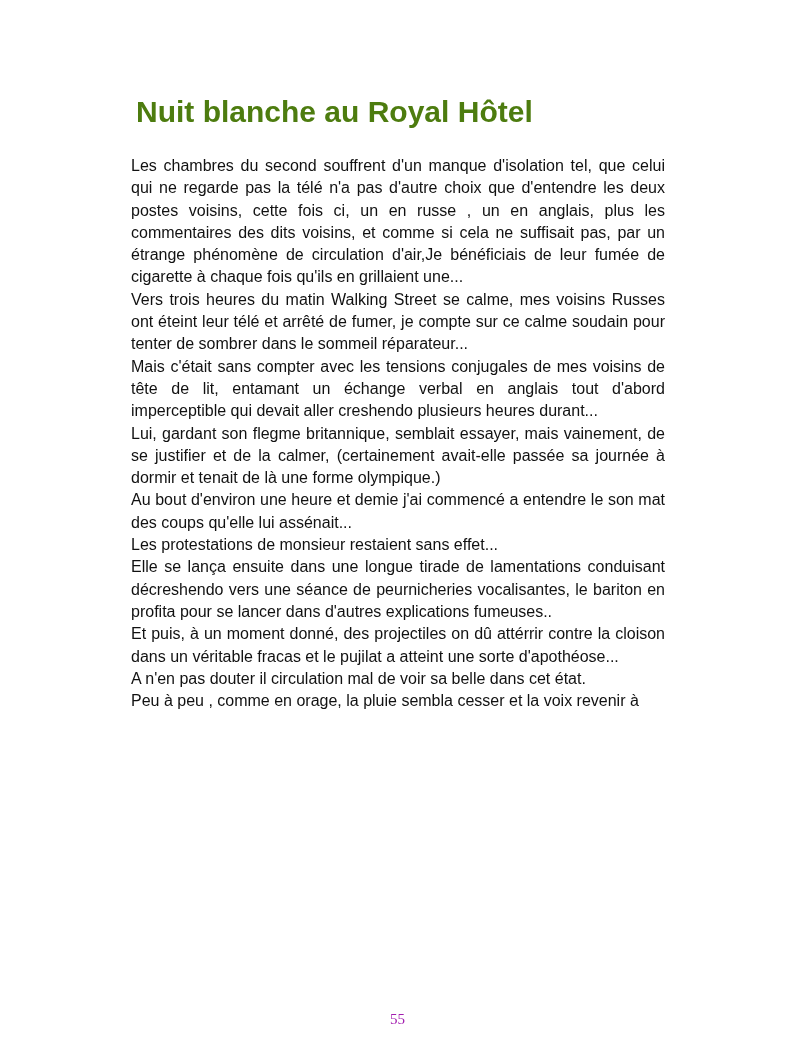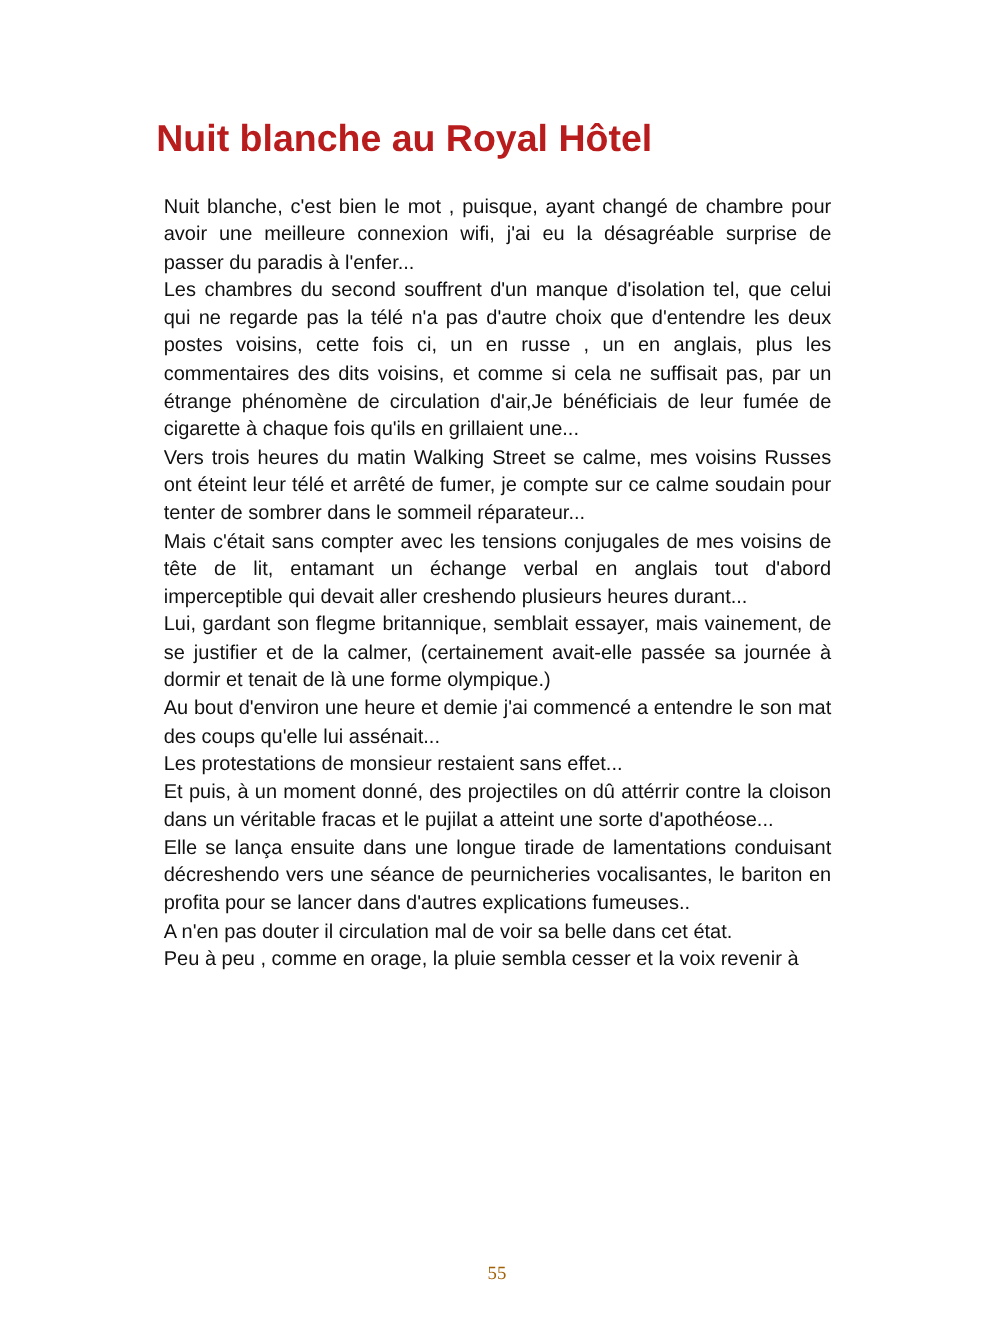--- a/index.html
+++ b/index.html
@@ -11,28 +11,28 @@
     position: relative;
     width: 795px;
     height: 1063px;
     background: #ffffff;
     font-family: "Liberation Sans", sans-serif;
     color: #000000;
     overflow: hidden;
   }
   .title {
     position: absolute;
-    left: 125px;
+    left: 136px;
     top: 93px;
     width: 570px;
     margin: 0;
     font-size: 30px;
     font-weight: bold;
     line-height: 38px;
-    color: #b91c1c;
+    color: #4d7c0f;
   }
   .content {
     position: absolute;
     left: 131px;
     top: 155px;
     width: 534px;
     font-size: 16px;
     line-height: 22.3px;
     text-align: justify;
     color: #111111;
@@ -42,39 +42,38 @@
     padding: 0;
   }
   .page-number {
     position: absolute;
     left: 0;
     top: 1011px;
     width: 795px;
     text-align: center;
     font-family: "Liberation Serif", serif;
     font-size: 15px;
-    color: #a16207;
+    color: #a21caf;
   }
 </style>
 </head>
 <body>
 
 <div class="page">
 
   <h1 class="title">Nuit blanche au Royal Hôtel</h1>
 
   <div class="content">
-    <p>Nuit blanche, c'est bien le mot , puisque, ayant changé de chambre pour avoir une meilleure connexion wifi, j'ai eu la désagréable surprise de passer du paradis à l'enfer...</p>
     <p>Les chambres du second souffrent d'un manque d'isolation tel, que celui qui ne regarde pas la télé n'a pas d'autre choix que d'entendre les deux postes voisins, cette fois ci, un en russe , un en anglais, plus les commentaires des dits voisins, et comme si cela ne suffisait pas, par un étrange phénomène de circulation d'air,Je bénéficiais de leur fumée de cigarette à chaque fois qu'ils en grillaient une...</p>
     <p>Vers trois heures du matin Walking Street se calme, mes voisins Russes ont éteint leur télé et arrêté de fumer, je compte sur ce calme soudain pour tenter de sombrer dans le sommeil réparateur...</p>
     <p>Mais c'était sans compter avec les tensions conjugales de mes voisins de tête de lit, entamant un échange verbal en anglais tout d'abord imperceptible qui devait aller creshendo plusieurs heures durant...</p>
     <p>Lui, gardant son flegme britannique, semblait essayer, mais vainement, de se justifier et de la calmer, (certainement avait-elle passée sa journée à dormir et tenait de là une forme olympique.)</p>
     <p>Au bout d'environ une heure et demie j'ai commencé a entendre le son mat des coups qu'elle lui assénait...</p>
     <p>Les protestations de monsieur restaient sans effet...</p>
+    <p>Elle se lança ensuite dans une longue tirade de lamentations conduisant décreshendo vers une séance de peurnicheries vocalisantes, le bariton en profita pour se lancer dans d'autres explications fumeuses..</p>
     <p>Et puis, à un moment donné, des projectiles on dû attérrir contre la cloison dans un véritable fracas et le pujilat a atteint une sorte d'apothéose...</p>
-    <p>Elle se lança ensuite dans une longue tirade de lamentations conduisant décreshendo vers une séance de peurnicheries vocalisantes, le bariton en profita pour se lancer dans d'autres explications fumeuses..</p>
     <p>A n'en pas douter il circulation mal de voir sa belle dans cet état.</p>
     <p>Peu à peu , comme en orage, la pluie sembla cesser et la voix revenir à</p>
   </div>
 
   <div class="page-number">55</div>
 
 </div>
 
 </body></html>

